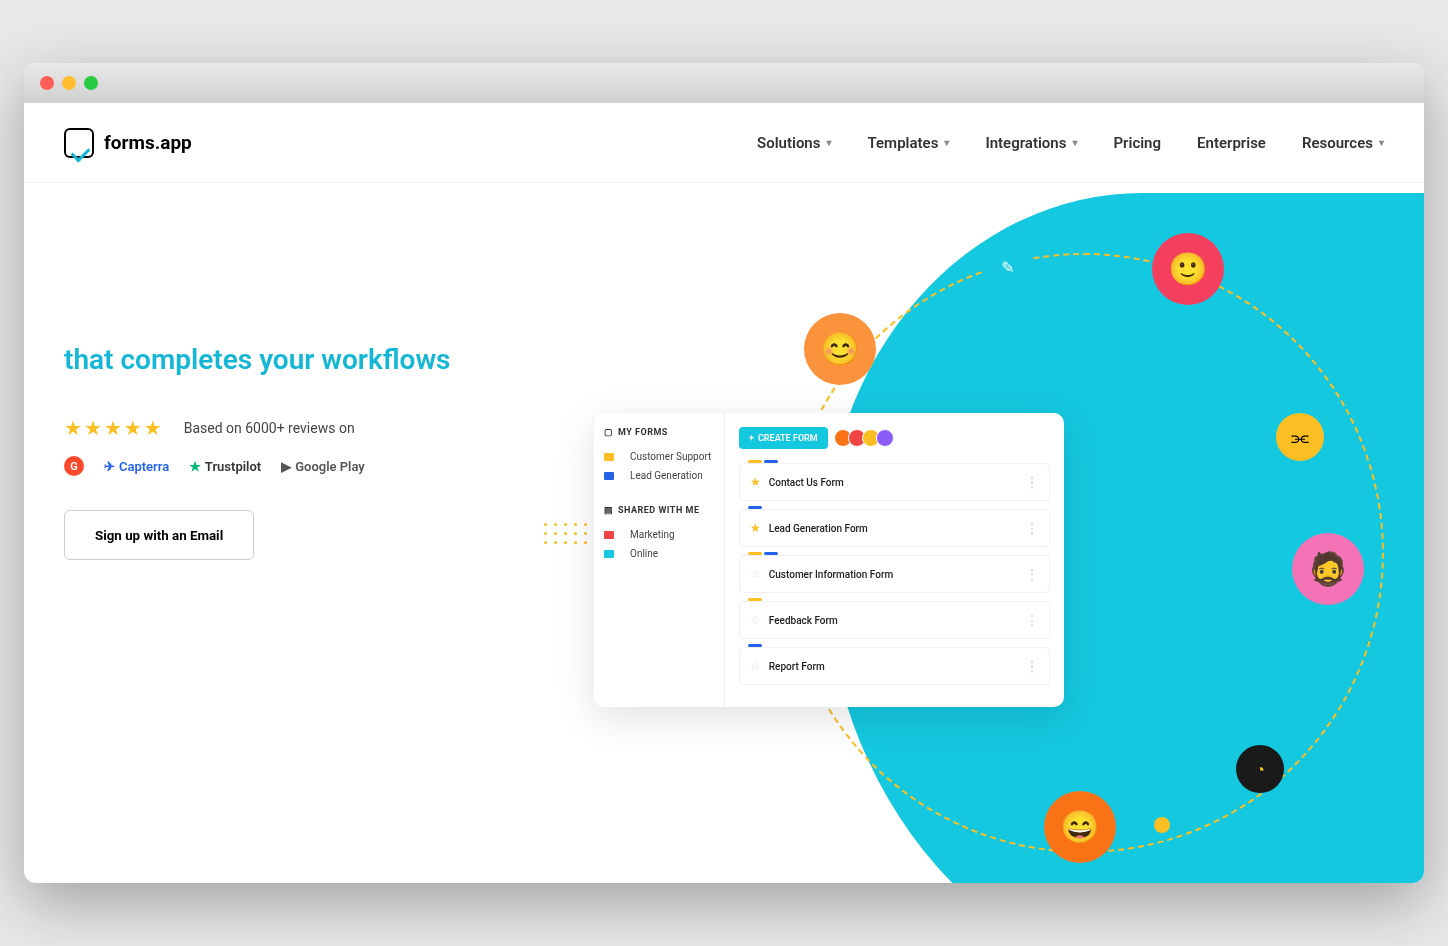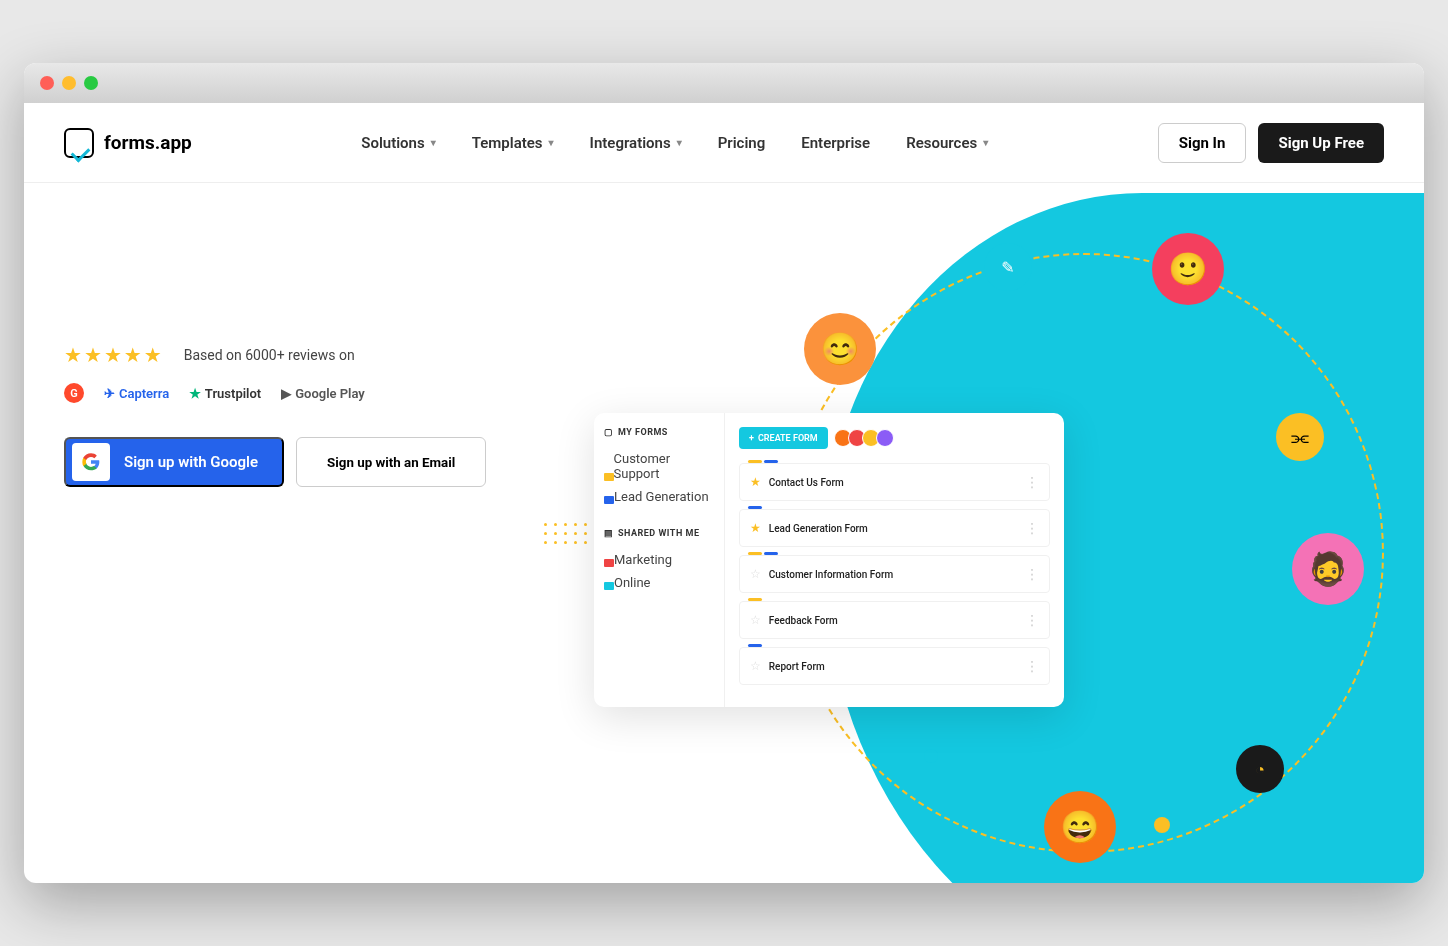--- a/index.html
+++ b/index.html
@@ -45,21 +45,21 @@
 .orbit { position: absolute; top: 10px; right: 40px; width: 600px; height: 600px; }
 .orbit-circle { position: absolute; inset: 0; border: 2px dashed #fbbf24; border-radius: 50%; }
 .orbit-item { position: absolute; width: 48px; height: 48px; border-radius: 50%; display: flex; align-items: center; justify-content: center; }
 .orbit-avatar { width: 72px; height: 72px; border-radius: 50%; background: #f97316; position: absolute; overflow: hidden; }
 .orbit-small { width: 16px; height: 16px; background: #fbbf24; border-radius: 50%; position: absolute; }
 .avatar-face { width: 100%; height: 100%; display: flex; align-items: center; justify-content: center; font-size: 32px; }
 
 .dashboard { position: absolute; top: 170px; left: 10px; width: 470px; background: #fff; border-radius: 10px; box-shadow: 0 10px 40px rgba(0,0,0,0.12); display: flex; overflow: hidden; z-index: 5; }
 .dash-sidebar { width: 130px; padding: 14px 10px; }
 .dash-section-title { font-size: 9px; font-weight: 700; color: #333; letter-spacing: 0.5px; margin-bottom: 10px; display: flex; align-items: center; gap: 5px; }
-.dash-folder { display: flex; align-items: flex-end; gap: 0; font-size: 13px; color: #444; padding: 4px 0; }
+.dash-folder { display: flex; align-items: center; gap: 16px; font-size: 10px; color: #444; padding: 4px 0; }
 .folder-icon { width: 10px; height: 8px; border-radius: 1px; }
 .dash-main { flex: 1; padding: 14px; border-left: 1px solid #f0f0f0; }
 .dash-header { display: flex; align-items: center; gap: 10px; margin-bottom: 14px; }
 .create-btn { background: #14c8e0; color: #fff; font-size: 9px; font-weight: 600; padding: 6px 10px; border-radius: 4px; border: none; display: flex; align-items: center; gap: 4px; }
 .avatar-group { display: flex; gap: -4px; }
 .mini-avatar { width: 18px; height: 18px; border-radius: 50%; border: 1.5px solid #fff; margin-left: -4px; }
 .form-row { display: flex; align-items: center; padding: 10px; border: 1px solid #f0f0f0; border-radius: 4px; margin-bottom: 8px; gap: 8px; position: relative; }
 .form-star { color: #fbbf24; font-size: 12px; }
 .form-star.empty { color: #ddd; }
 .form-name { font-size: 10px; color: #222; font-weight: 500; flex: 1; }
@@ -102,28 +102,25 @@
           <span>Pricing</span>
         </div>
         <div class="nav-item">
           <span>Enterprise</span>
         </div>
         <div class="nav-item">
           <span>Resources</span>
           <span class="chevron">▾</span>
         </div>
       </div>
-    <div class="auth-buttons">
-      <button class="btn btn-outline">Sign In</button>
-      <button class="btn btn-dark">Sign Up Free</button>
-    </div>
   </div>
 
   <div class="hero">
     <div class="hero-left">
+      <div class="hero-subtitle">that completes your workflows</div>
       <div class="rating-row">
         <div class="stars">
           <span class="star">★</span>
           <span class="star">★</span>
           <span class="star">★</span>
           <span class="star">★</span>
           <span class="star">★</span>
         </div>
         <span class="rating-text">Based on 6000+ reviews on</span>
       </div>
@@ -138,31 +135,20 @@
         <div class="review-logo" style="color:#333">
           <span style="color:#00b67a">★</span>
             <span>Trustpilot</span>
         </div>
         <div class="review-logo" style="color:#555">
           <span>▶</span>
             <span>Google Play</span>
         </div>
       </div>
       <div class="cta-row">
-        <button class="btn-google">
-          <span class="google-badge">
-            <svg width="20" height="20" viewBox="0 0 24 24">
-                <path fill="#4285F4" d="M22 12c0-.7-.1-1.4-.2-2H12v4h5.6c-.3 1.3-1 2.4-2.1 3.1v2.6h3.4C21 17.8 22 15.1 22 12z"></path>
-                <path fill="#34A853" d="M12 22c2.8 0 5.2-.9 6.9-2.5l-3.4-2.6c-.9.6-2.1 1-3.5 1-2.7 0-5-1.8-5.8-4.3H2.7v2.7C4.4 19.8 8 22 12 22z"></path>
-                <path fill="#FBBC05" d="M6.2 13.6c-.2-.6-.3-1.3-.3-2s.1-1.4.3-2V7H2.7C2 8.5 1.6 10.2 1.6 12s.4 3.5 1.1 5l3.5-2.7z"></path>
-                <path fill="#EA4335" d="M12 5.9c1.5 0 2.9.5 4 1.5l3-3C17.2 2.6 14.8 1.6 12 1.6 8 1.6 4.4 3.8 2.7 7l3.5 2.7C7 7.7 9.3 5.9 12 5.9z"></path>
-              </svg>
-          </span>
-          <span style="font-weight:600;font-size:15px">Sign up with Google</span>
-        </button>
         <button class="btn-email">Sign up with an Email</button>
       </div>
     </div>
 
     <div class="hero-right">
       <div class="blob"></div>
 
       <div class="orbit">
         <div class="orbit-circle"></div>
         <div class="orbit-item" style="top:-10px;left:200px;background:#14c8e0;color:#fff">✎</div>

